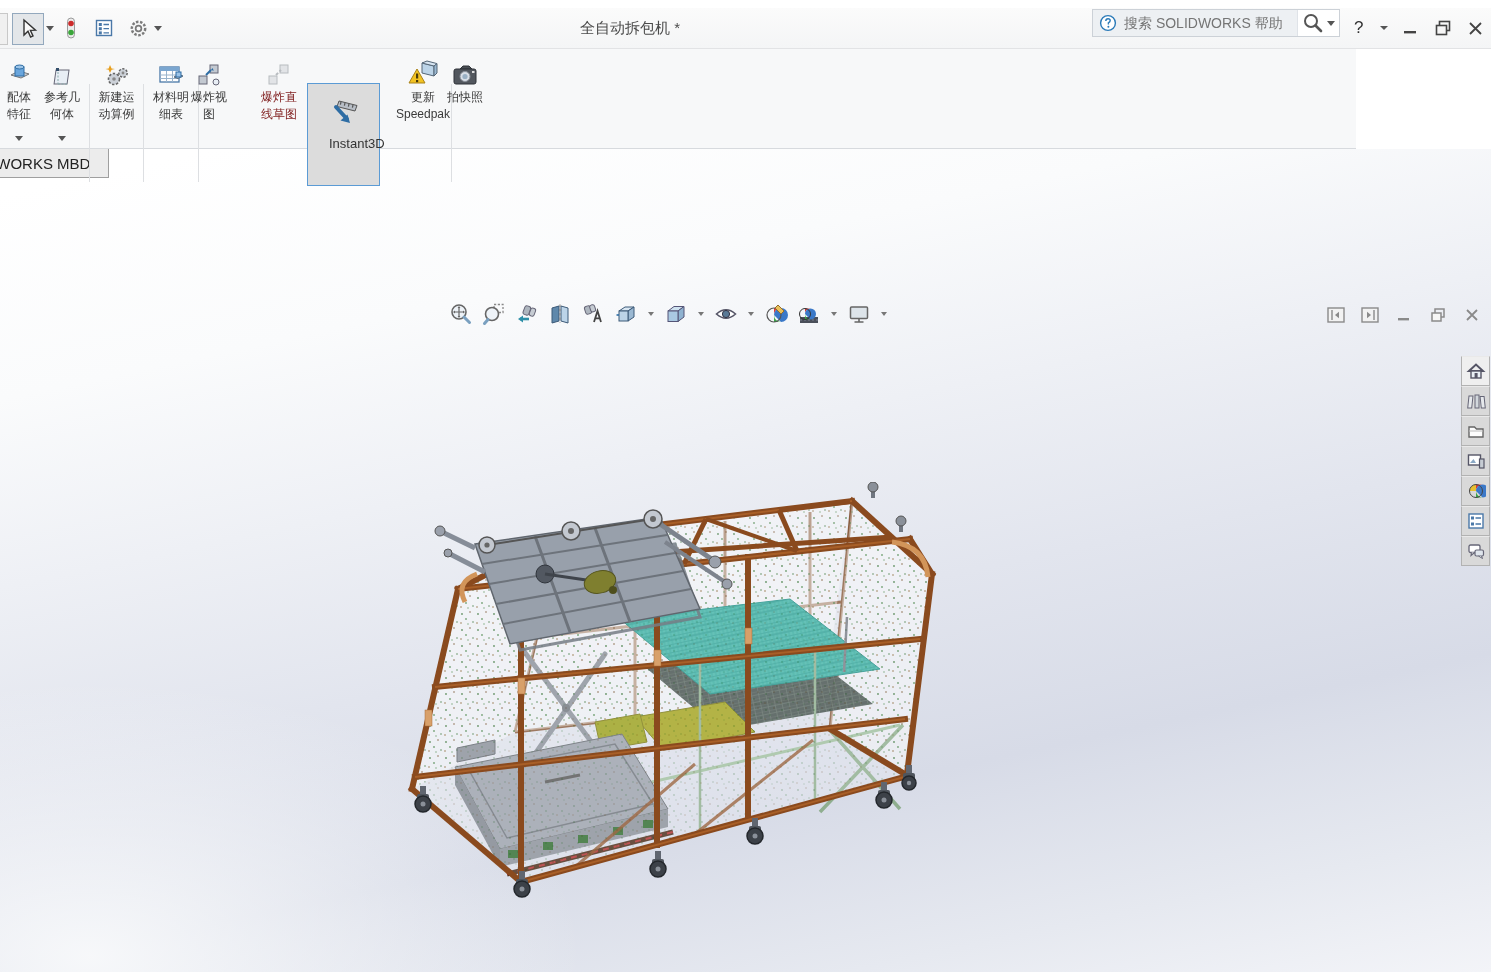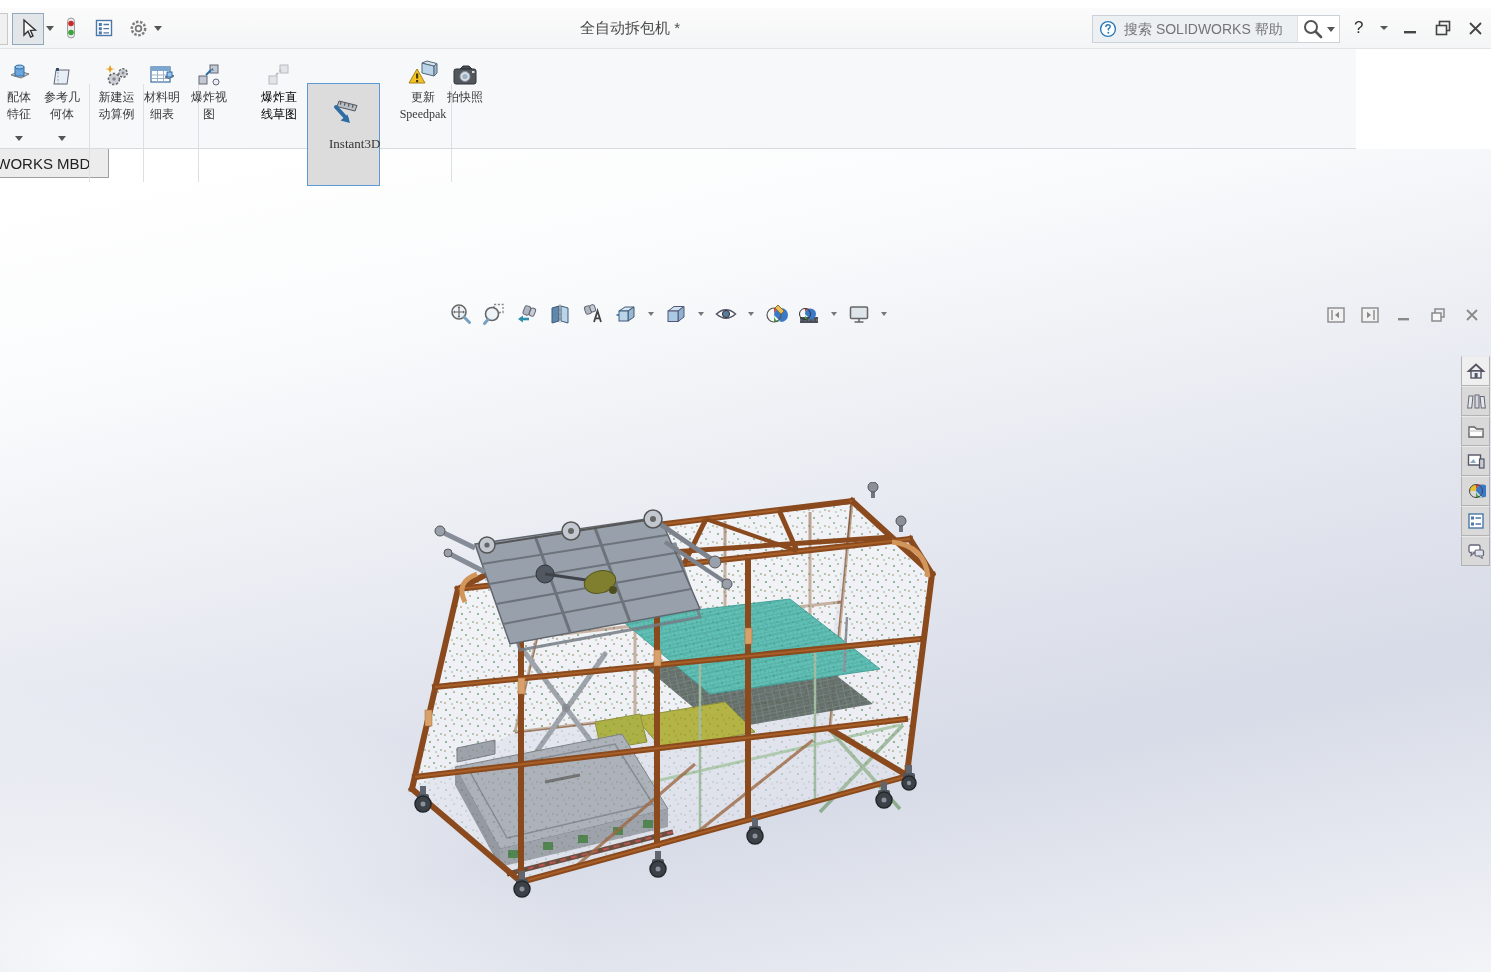--- a/index.html
+++ b/index.html
@@ -8,35 +8,35 @@
 
   
   .titlebar{position:absolute;left:0;top:0;width:1491px;height:40px;
             background:linear-gradient(#fbfbfb,#f4f5f6);border-bottom:1px solid #e2e3e5;z-index:30;margin-top:8px;}
   .qa-sliver{position:absolute;left:-8px;top:5px;width:14px;height:30px;background:#f0f0f0;border:1px solid #c8c8c8;}
   .qa-btn{position:absolute;top:5px;height:30px;display:flex;align-items:center;justify-content:center;}
   .qa-sel{left:12px;width:30px;background:#e3e6e9;border:1px solid #93a8bd;}
   .caret{width:0;height:0;border-left:4px solid transparent;border-right:4px solid transparent;border-top:5px solid #555;display:inline-block;}
   .win-title{position:absolute;left:500px;width:260px;top:0;height:40px;display:flex;align-items:center;justify-content:center;
              font-size:15px;color:#4a4a4a;white-space:nowrap;}
-  .searchbox{position:absolute;left:1092px;top:7px;width:246px;height:26px;background:#edf0f3;border:1px solid #ccd1d7;
+  .searchbox{position:absolute;left:1092px;top:1px;width:246px;height:26px;background:#edf0f3;border:1px solid #ccd1d7;
              display:flex;align-items:center;}
   .searchbox input{border:0;background:transparent;outline:none;font-size:14px;color:#555;width:160px;
                    font-family:"Liberation Sans","DejaVu Sans",sans-serif;}
   .search-right{margin-left:auto;height:100%;background:#fff;display:flex;align-items:center;padding:0 4px;border-left:1px solid #dfe3e8;}
   .tb-txtbtn{position:absolute;top:0;height:40px;display:flex;align-items:center;font-size:17px;color:#333;}
   .tb-winbtn{position:absolute;top:0;height:40px;width:30px;display:flex;align-items:center;justify-content:center;color:#444;}
 
   
-  .ribbon{position:absolute;left:0;top:40px;width:1356px;height:108px;background:#f7f8f9;border-bottom:1px solid #d7dade;z-index:29;font-family:Liberation Serif, serif;}
+  .ribbon{position:absolute;left:0;top:40px;width:1356px;height:108px;background:#f7f8f9;border-bottom:1px solid #d7dade;z-index:29;}
   .rb{position:absolute;top:3px;height:100px;text-align:center;color:#3a3a3a;font-size:12px;cursor:default;}
   .rb .ic{height:40px;display:flex;align-items:flex-end;justify-content:center;padding-top:6px;}
   .rb .l{line-height:17px;white-space:nowrap;}
   .rb-dd{position:absolute;bottom:2px;left:50%;transform:translateX(-50%);}
-  .rb.disabled{color:#000000;}
+  .rb.disabled{color:#7f1d1d;}
   .rb-div{position:absolute;top:44px;height:98px;width:1px;background:#dddfe2;}
   .rb-sel{position:absolute;left:307px;top:43px;width:71px;height:101px;background:#dcdcdc;border:1px solid #5b9bd5;
           text-align:center;font-size:13px;color:#333;}
   .rb-sel .ic{height:44px;display:flex;align-items:flex-end;justify-content:center;}
 
   
   .cmdtab{position:absolute;left:-34px;top:148px;width:141px;height:28px;background:#ececec;border:1px solid #9f9f9f;
           display:flex;align-items:center;justify-content:center;font-size:15px;color:#222;z-index:28;}
 
   
@@ -186,21 +186,21 @@
       <circle cx="20" cy="12" r="1.4" fill="#888"></circle>
       <path d="M7,4 L8.6,7.4 L12,8 L8.6,8.8 L7,12 L5.6,8.8 L2.4,8 L5.6,7.4 Z" fill="#e8a020"></path>
     </svg>
       </div>
     <div class="l">新建运</div>
     <div class="l">动算例</div>
   </div>
 
   <div class="rb-div" style="left:143px;"></div>
 
-  <div class="rb" style="left:135px;width:54px;">
+  <div class="rb" style="left:144px;width:54px;">
     <div class="ic">
         <svg width="28" height="28" viewBox="0 0 28 28">
       <rect x="3" y="6" width="19" height="15" fill="#fff" stroke="#4a78a8" stroke-width="1.3"></rect>
       <rect x="3" y="6" width="19" height="4" fill="#7aa6d0"></rect>
       <path d="M3,14 H22 M3,17.5 H22 M9.5,10 V21 M15.5,10 V21" stroke="#9ab4cc" stroke-width="1"></path>
       <path d="M17,16 L22,13.5 L26,15 L21,17.5 Z" fill="#bcd4e8" stroke="#567"></path>
       <rect x="19" y="11" width="5" height="5" fill="#9cc4e8" stroke="#2e6da4"></rect>
     </svg>
       </div>
     <div class="l">材料明</div>

